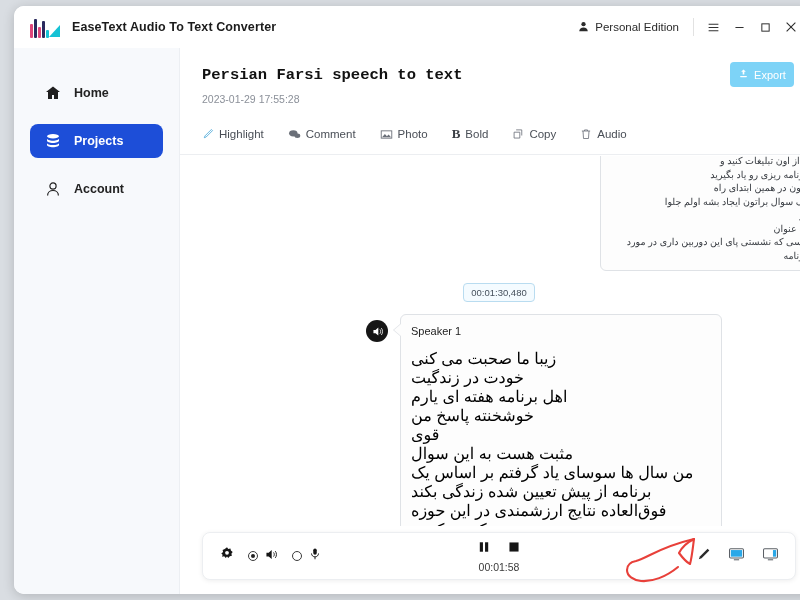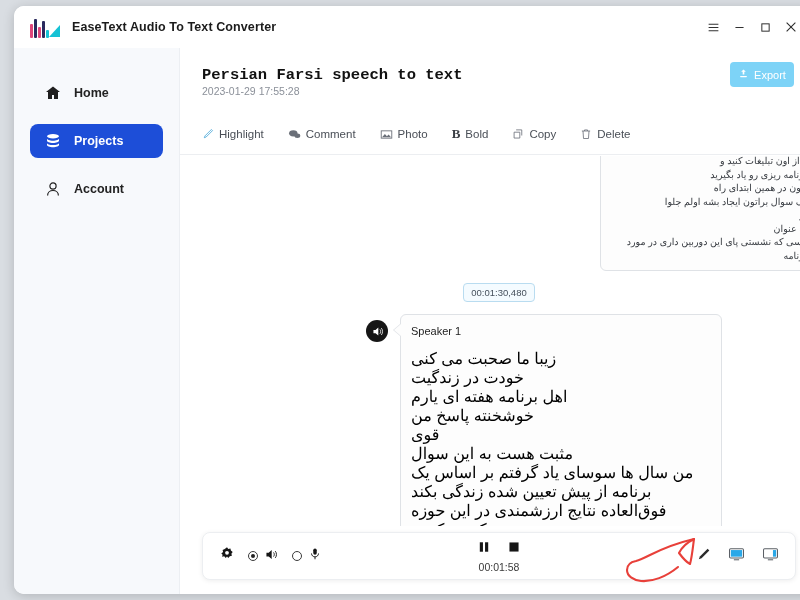--- a/index.html
+++ b/index.html
@@ -128,21 +128,21 @@
     height: 62px;
     box-sizing: border-box;
   }
   .doc-title {
     font-size: 15.5px;
     font-weight: bold;
     color: #111;
     font-family: Liberation Mono, monospace;
   }
   .doc-date {
-    margin-top: 1px;
+    margin-top: 9px;
     font-size: 10.5px;
     color: #8b9099;
   }
   .export-btn {
     position: absolute;
     right: 24px; top: 14px;
     width: 64px; height: 25px;
     background: #7dd3f7;
     border-radius: 4px;
     display: flex; align-items: center; justify-content: center;
@@ -284,20 +284,29 @@
       <div class="logo-wrap">
         <div class="logo-bar" style="height:14px;background:#e0457b;"></div>
         <div class="logo-bar" style="height:19px;background:#2b2b5e;"></div>
         <div class="logo-bar" style="height:11px;background:#e0457b;"></div>
         <div class="logo-bar" style="height:17px;background:#2b2b5e;"></div>
         <div class="logo-bar" style="height:8px;background:#16c2d5;"></div>
         <div class="logo-tri"></div>
       </div>
       <div class="app-title">EaseText Audio To Text Converter</div>
       <div class="tb-right">
+        <div class="edition">
+          <span>
+            <svg width="11" height="11" viewBox="0 0 16 16">
+                <circle cx="8" cy="4.6" r="3.1" fill="#2b2b2b"></circle>
+                <path d="M1.8 15c0-3.6 2.8-5.6 6.2-5.6S14.2 11.4 14.2 15z" fill="#2b2b2b"></path>
+              </svg>
+          </span>
+          <span>Personal Edition</span>
+        </div>
         <div class="win-btn">
           <svg width="13" height="13" viewBox="0 0 16 16">
               <g stroke="#2b2b2b" stroke-width="1.2">
                 <line x1="2" y1="4" x2="14" y2="4"></line>
                 <line x1="2" y1="8" x2="14" y2="8"></line>
                 <line x1="2" y1="12" x2="14" y2="12"></line>
               </g>
             </svg>
         </div>
         <div class="win-btn">
@@ -406,21 +415,21 @@
               </svg>
           </span>
           <span>Copy</span>
         </div>
         <div class="tool">
           <span class="ti">
             <svg width="12" height="12" viewBox="0 0 16 16">
                 <path d="M2.5 4h11M6 4V2.6h4V4M4 4l.7 10h6.6L12 4" fill="none" stroke="#6b7079" stroke-width="1.1"></path>
               </svg>
           </span>
-          <span>Delete</span>
+          <span>Audio</span>
         </div>
       </div>
 
       <div class="transcript">
 
         <div class="row right">
           <div class="bubble bubble-a">
             <div class="fa">و از اون تبلیغات کنید و</div>
             <div class="fa">برنامه ریزی رو یاد بگیرید</div>
             <div class="fa">چون در همین ابتدای راه</div>

